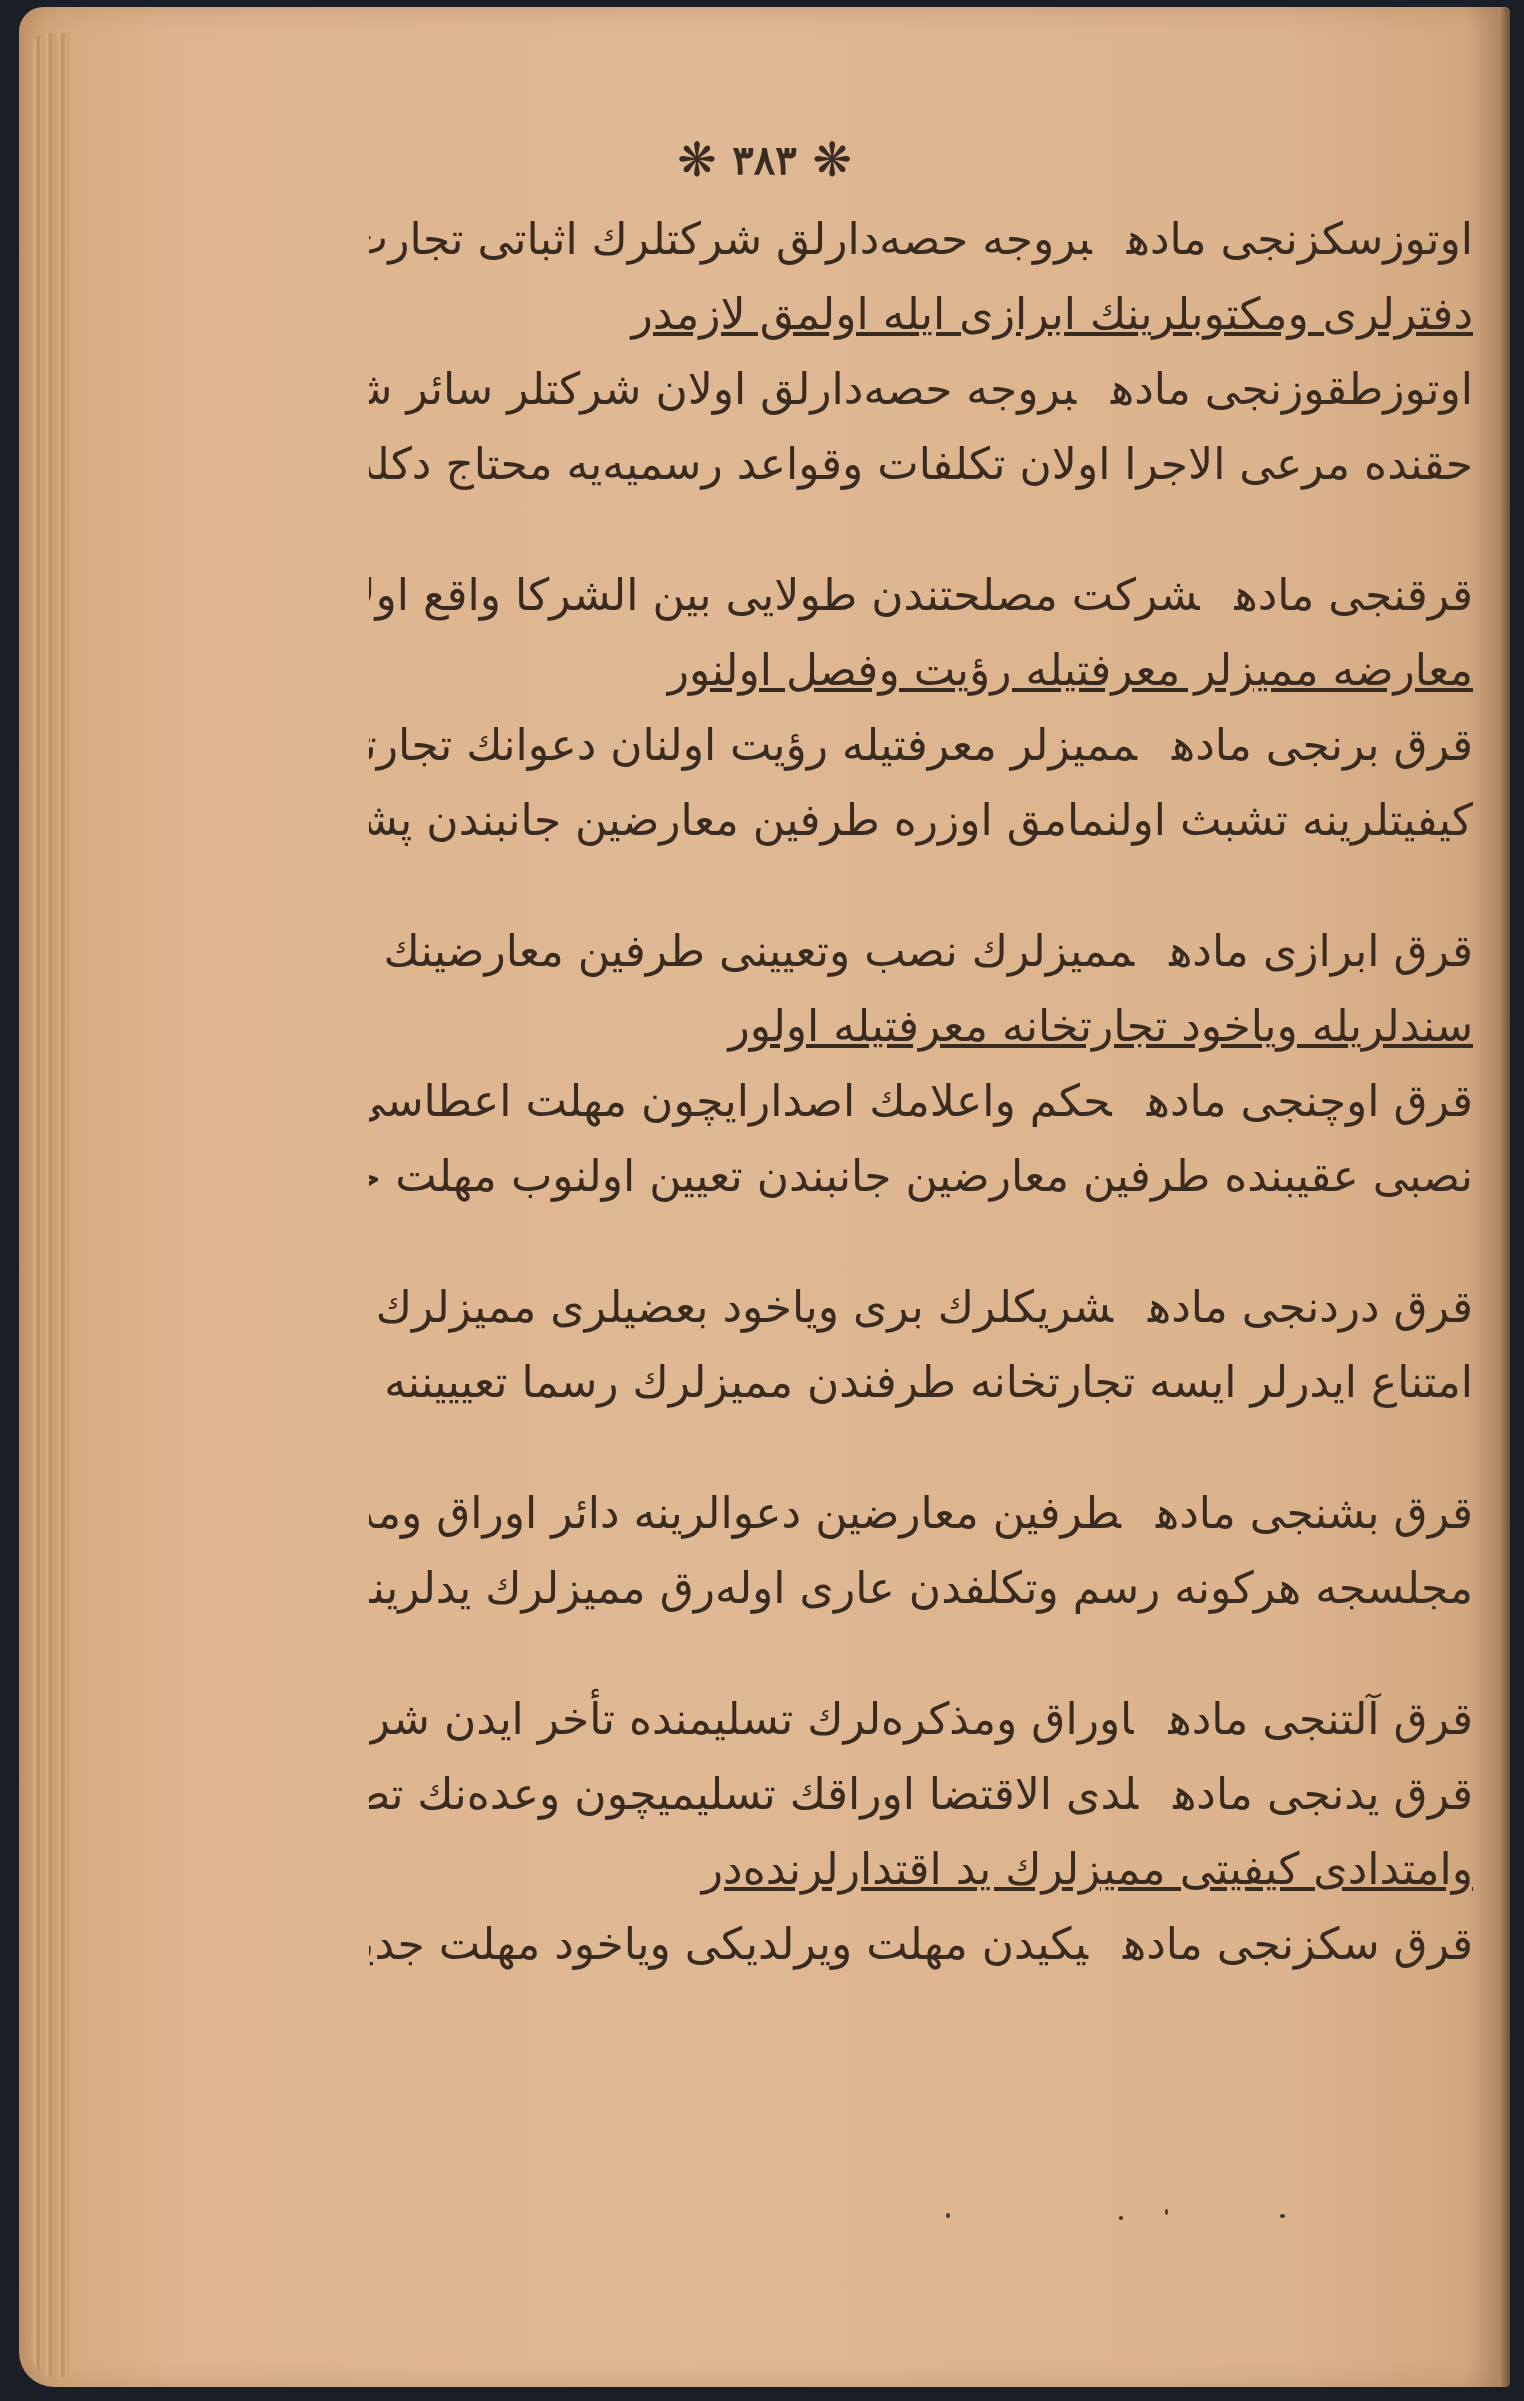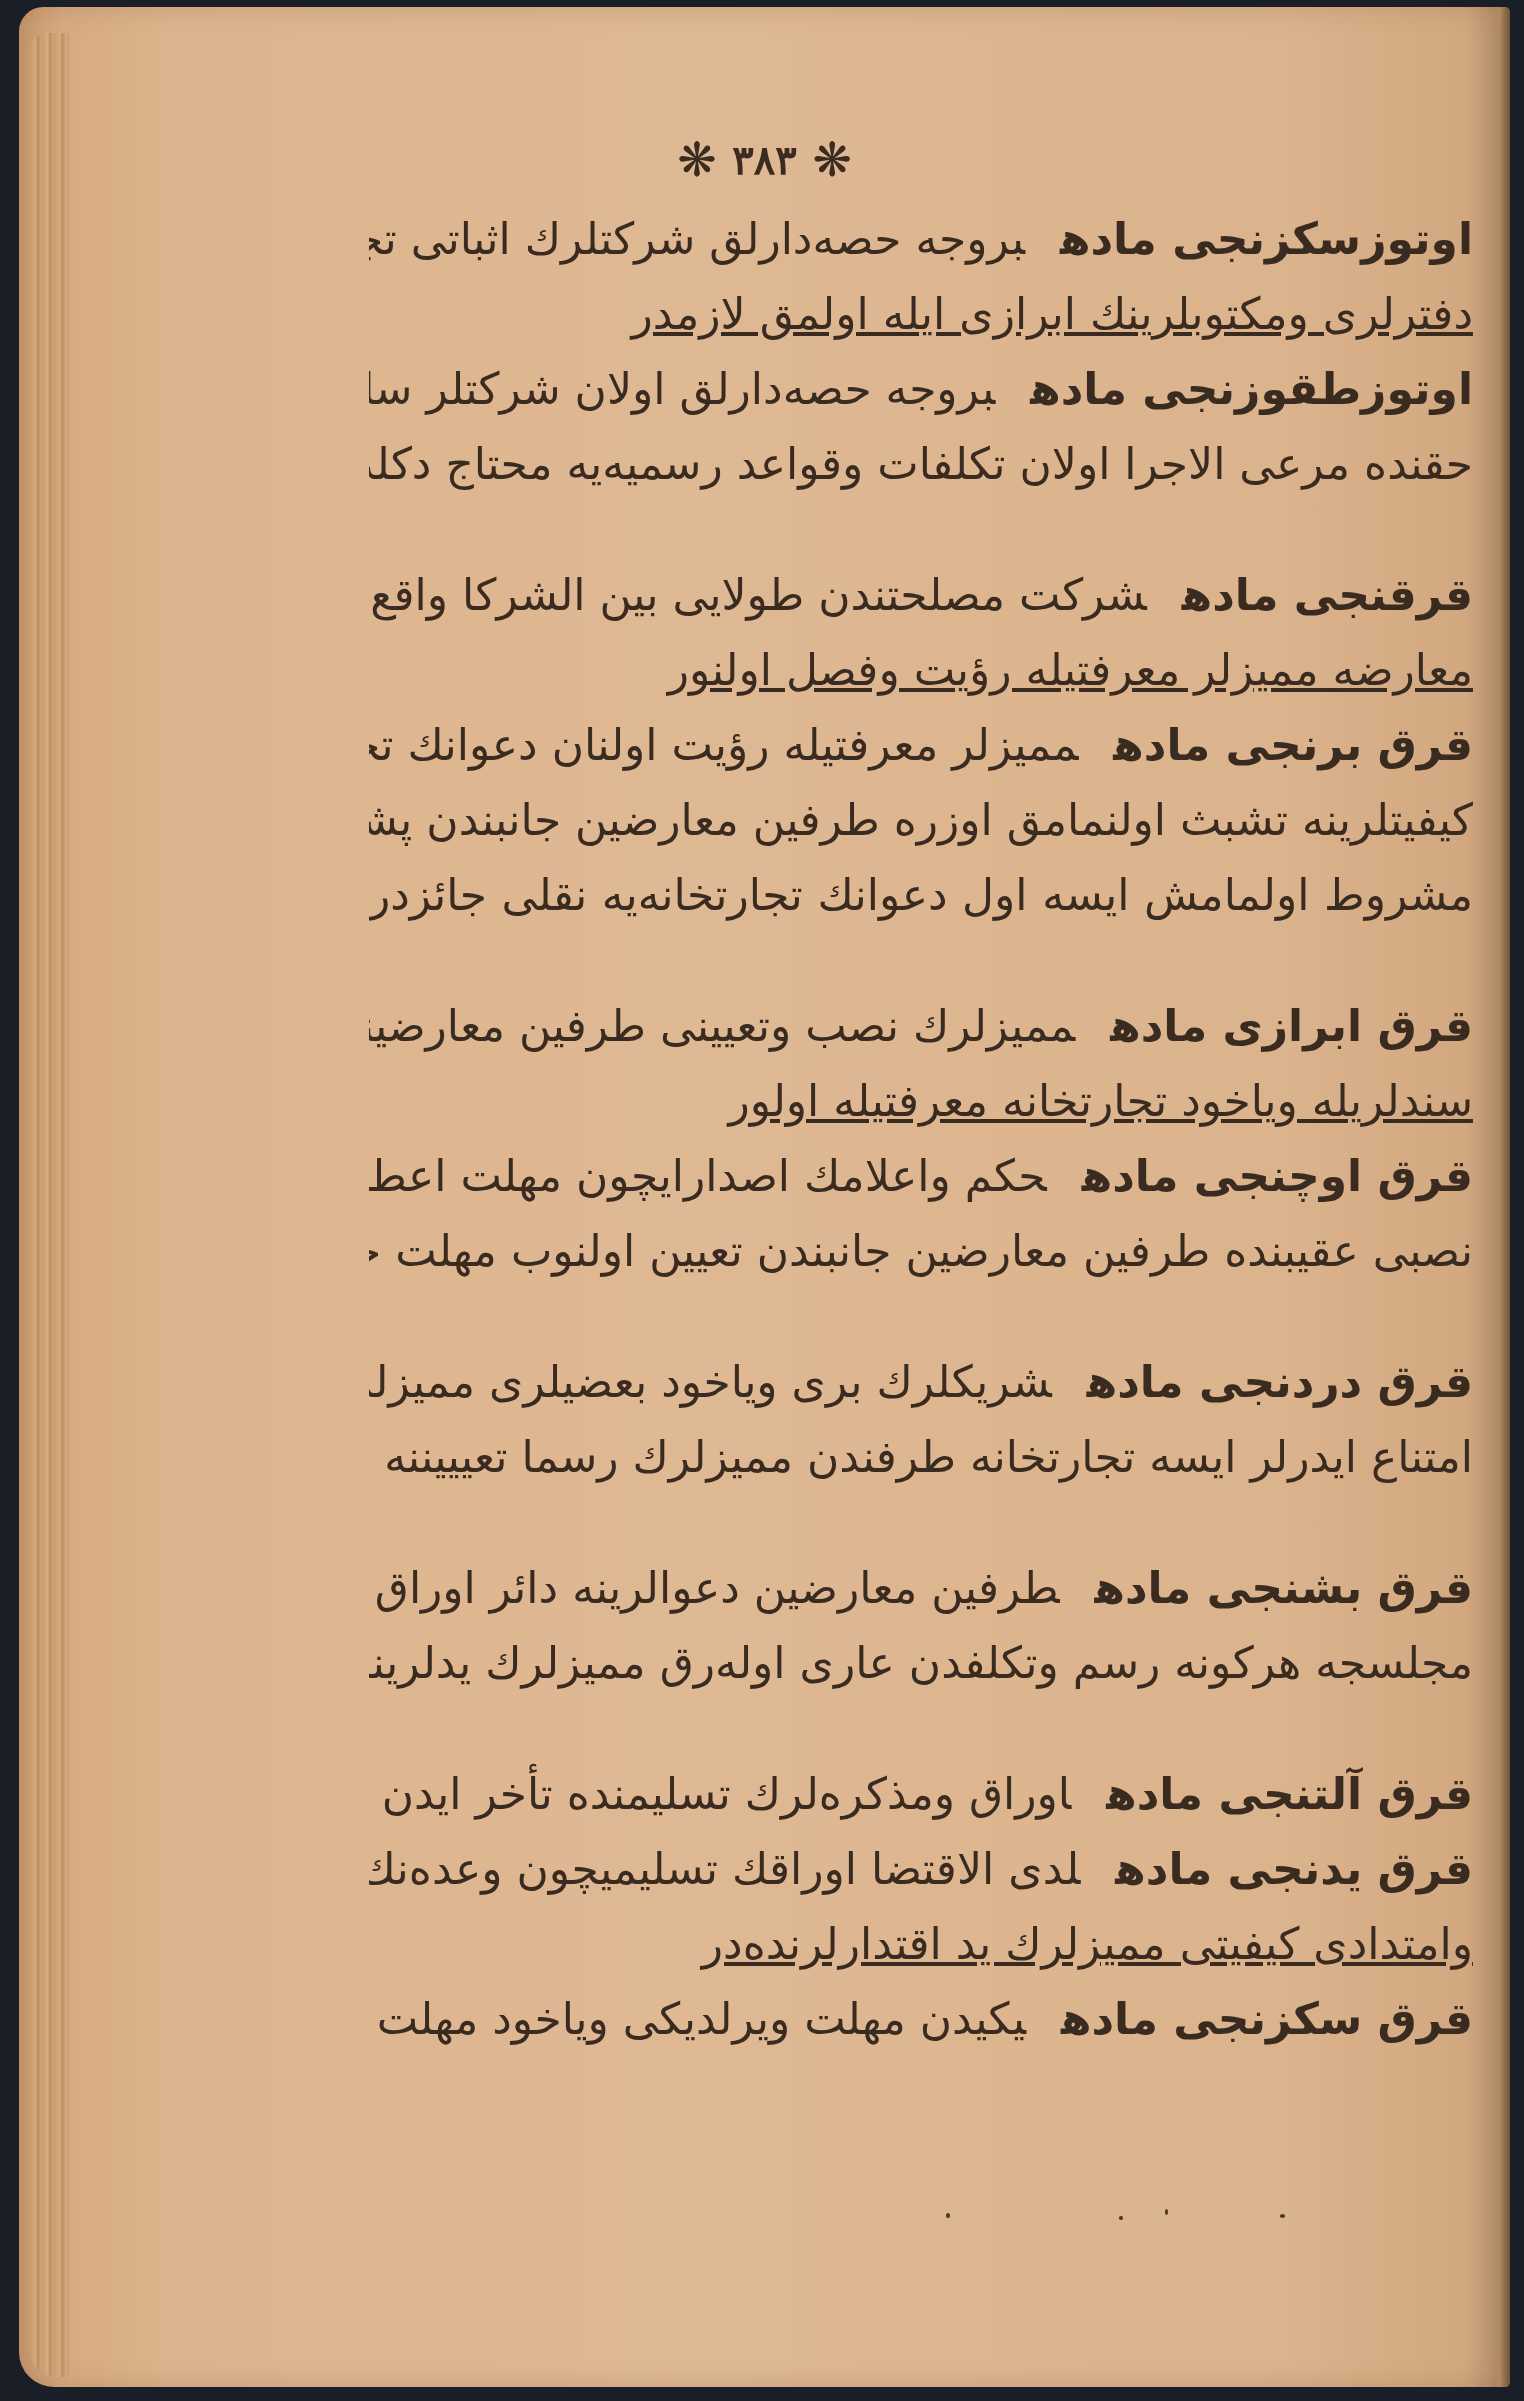--- a/index.html
+++ b/index.html
@@ -84,21 +84,21 @@
     white-space: nowrap;
     overflow: hidden;
     text-align: justify;
     text-align-last: justify;
   }
   .line.short {
     text-align-last: right;
     text-decoration: underline;
   }
   .article-head {
-    font-weight: bold;
+    font-weight: normal;
     margin-left: 35px;
   }
   .gap {
     height: 56px;
   }
   .speck {
     position: absolute;
     background: #4a3828;
     border-radius: 50%;
   }
@@ -124,21 +124,20 @@
     <div class="line"><span class="article-head">اوتوزطقوزنجی ماده</span><span>بروجه حصه‌دارلق اولان شرکتلر سائر شرکتلر</span></div>
     <div class="line">حقنده مرعی الاجرا اولان تکلفات وقواعد رسمیه‌یه محتاج دکلدرلر</div>
 
     <div class="gap"></div>
 
     <div class="line"><span class="article-head">قرقنجی ماده</span><span>شرکت مصلحتندن طولایی بین الشرکا واقع اولان هردرلو</span></div>
     <div class="line short">معارضه ممیزلر معرفتیله رؤیت وفصل اولنور</div>
 
     <div class="line"><span class="article-head">قرق برنجی ماده</span><span>ممیزلر معرفتیله رؤیت اولنان دعوانك تجارتخانه‌یه</span></div>
     <div class="line">کیفیتلرینه تشبث اولنمامق اوزره طرفین معارضین جانبندن پشینجه</div>
-    <div class="line">مشروط اولمامش ایسه اول دعوانك تجارتخانه‌یه نقلی جائزدر</div>
 
     <div class="gap"></div>
 
     <div class="line"><span class="article-head">قرق ابرازی ماده</span><span>ممیزلرك نصب وتعیینی طرفین معارضینك ممضی</span></div>
     <div class="line short">سندلریله ویاخود تجارتخانه معرفتیله اولور</div>
 
     <div class="line"><span class="article-head">قرق اوچنجی ماده</span><span>حکم واعلامك اصدارایچون مهلت اعطاسی ممیزلرك</span></div>
     <div class="line">نصبی عقیبنده طرفین معارضین جانبندن تعیین اولنوب مهلت خصوصنده</div>
 
     <div class="gap"></div>

